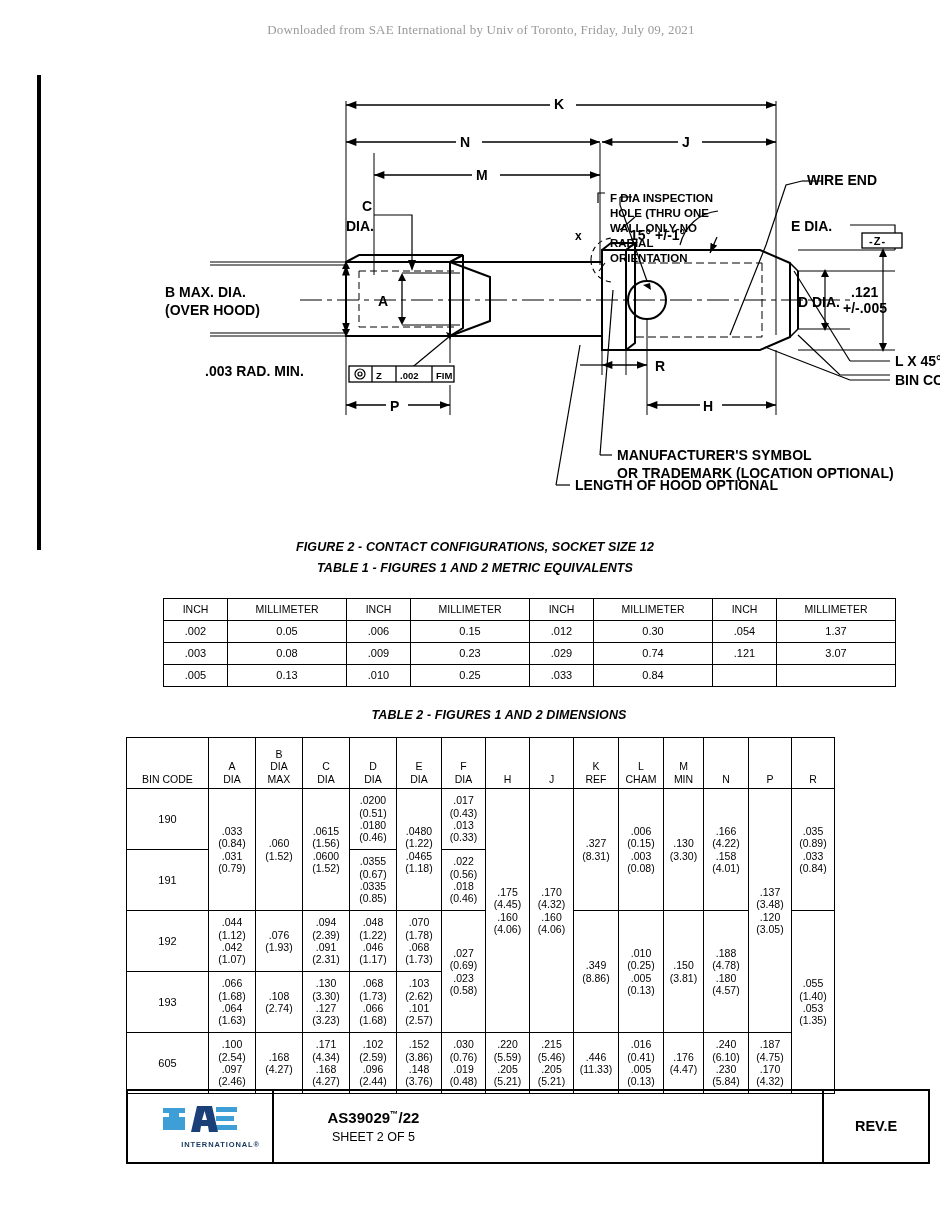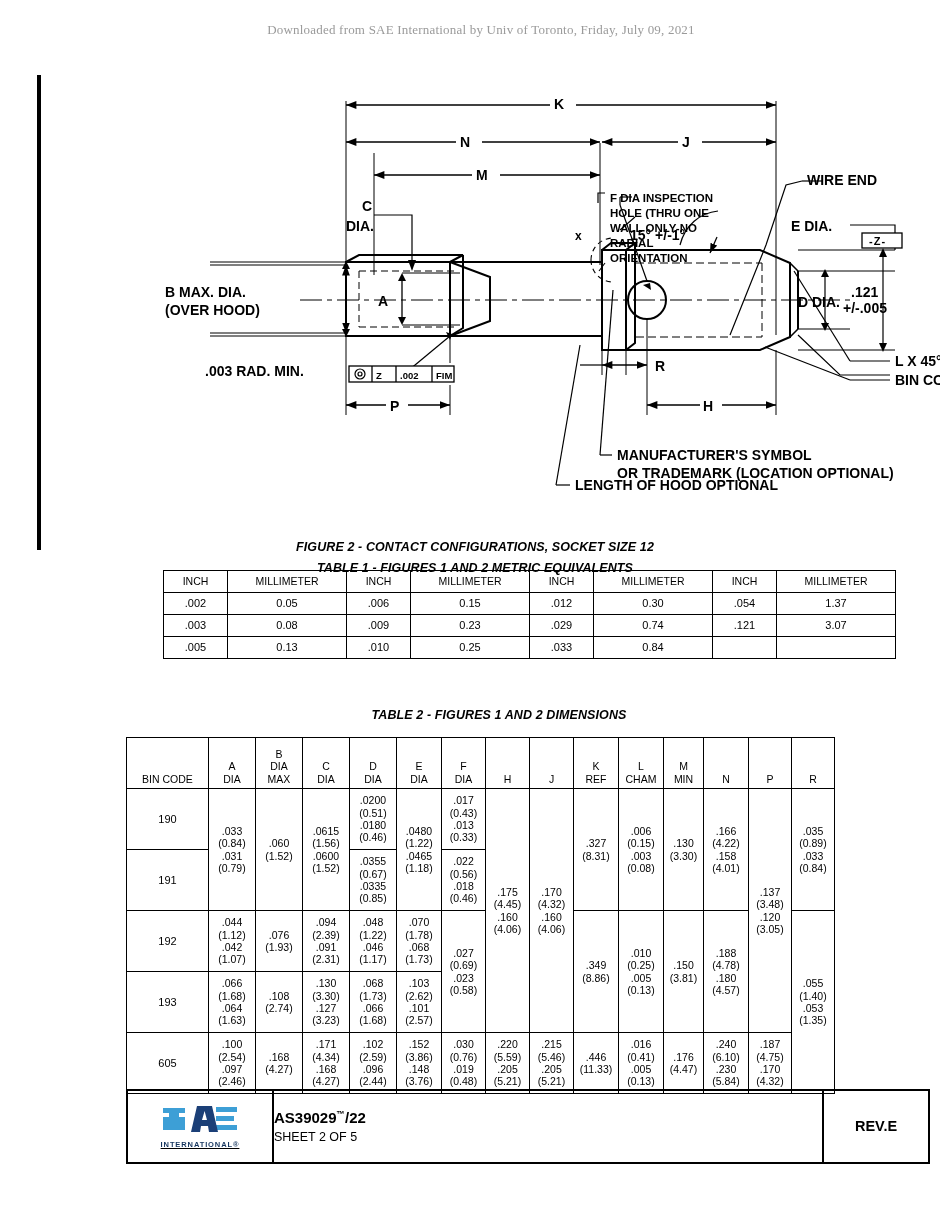--- a/index.html
+++ b/index.html
@@ -27,21 +27,21 @@
   
   .caption{
     position:absolute;width:950px;text-align:center;
     font-weight:bold;font-style:italic;font-size:12.5px;letter-spacing:.1px;
   }
   #cap-fig2{top:528px;margin-top:12px;}
   #cap-tab1{top:561px;}
   #cap-tab2{top:708px;padding-left:24px;}
 
   
-  .tbl1-wrap{position:absolute;left:163px;top:570px;}
+  .tbl1-wrap{position:absolute;left:163px;top:598px;}
   table.t1{border-collapse:collapse;font-size:11px;}
   table.t1 td,table.t1 th{
     border:1px solid #000;text-align:center;font-weight:normal;
     height:21px;line-height:21px;padding:0;
   }
   table.t1 th{font-size:10.5px;}
   table.t1 .c-in{width:63px;}
   table.t1 .c-mm{width:118px;}
 
   
@@ -68,33 +68,33 @@
   .tb-as{
     height:26px;border-bottom:1.5px solid #000;box-sizing:border-box;
     display:flex;align-items:center;justify-content:center;
     font-weight:bold;font-size:16px;letter-spacing:.3px;
   }
   .tb-desc{
     flex:1;display:flex;flex-direction:column;align-items:center;
     justify-content:center;font-size:11.5px;line-height:1.35;text-align:center;
   }
   .tb-right{width:151px;box-sizing:border-box;display:flex;flex-direction:column;
-            justify-content:center;gap:4px;}
+            align-items:center;justify-content:center;gap:4px;margin-left:24px;}
   .tb-num{font-weight:bold;font-size:15px;}
   .tb-num sup{font-size:8.5px;vertical-align:super;}
   .tb-sheet{font-size:12.5px;}
   .revblock{
     position:absolute;left:824px;top:1089px;width:106px;height:75px;
     border:2px solid #000;border-left:none;box-sizing:border-box;
     display:flex;flex-direction:row;align-items:center;justify-content:center;
     font-weight:bold;font-size:14.5px;line-height:1.5;
   }
 
   
-  .sae-logo{width:120px;text-align:center;text-decoration:underline;}
+  .sae-logo{width:120px;text-align:right;}
   .sae-logo svg{display:block;margin:0 auto;}
   .sae-intl{
     font-size:7.5px;font-weight:bold;color:#15355e;letter-spacing:.9px;margin-top:2px;
   }
 </style>
 </head>
 <body>
 
 <div class="page">
 

